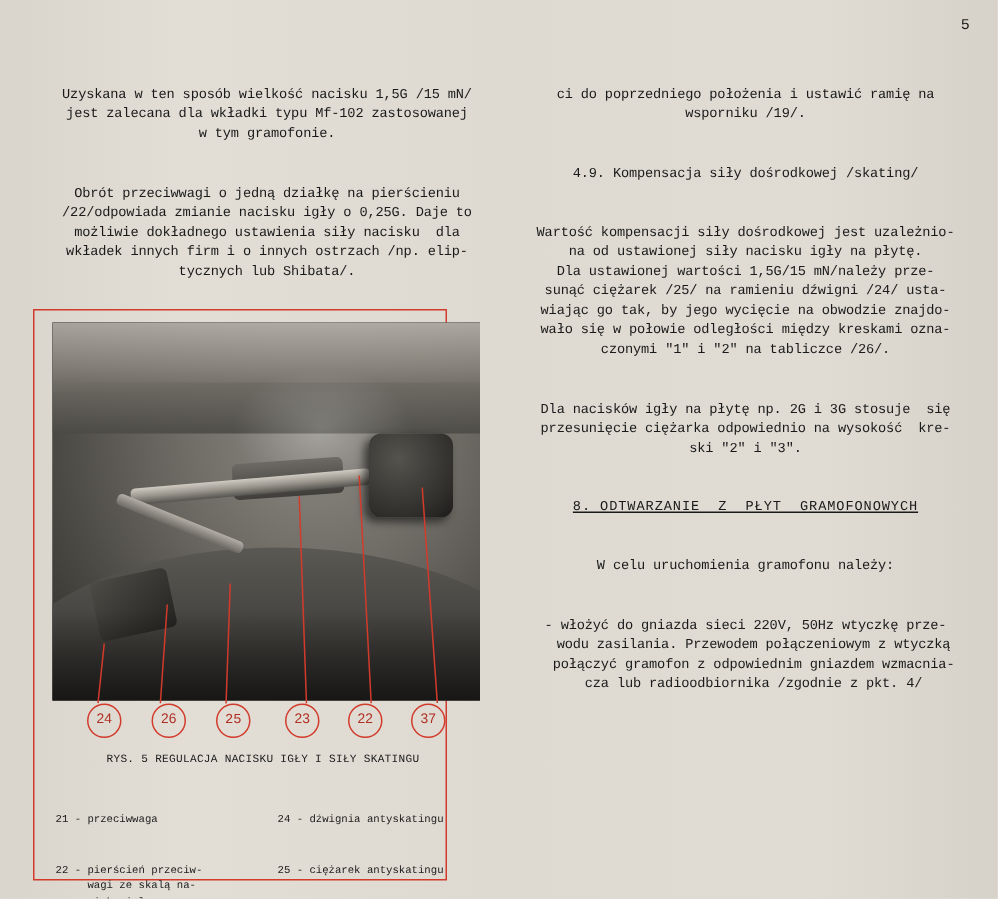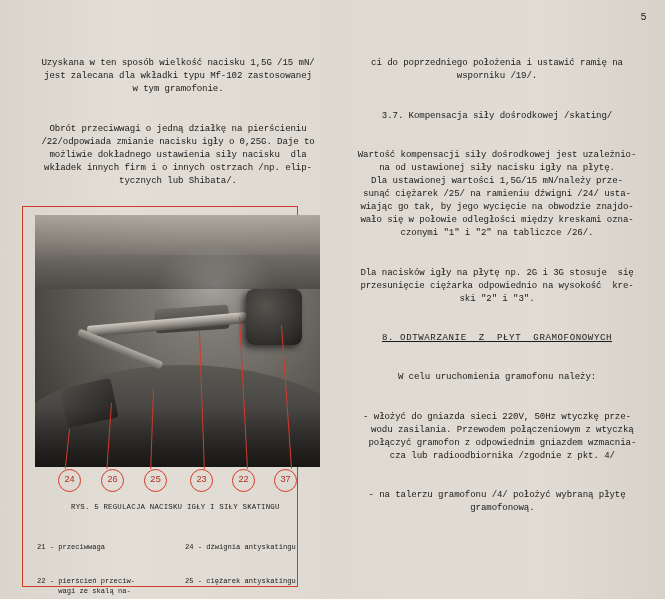--- a/index.html
+++ b/index.html
@@ -232,39 +232,37 @@
 tycznych lub Shibata/.</p>
     <p class="blk">Obrót przeciwwagi w prawo - zwiększa, a w lewo -
 zmniejsza siłę nacisku igły.</p>
     <p class="blk">Po ustawieniu właściwego nacisku przełączyć dźwignię
 /10/ w położenie "STOP",wówczas dźwignia /13/ powró-</p>
   </div>
 
   <div class="col col-right">
     <p class="blk">ci do poprzedniego położenia i ustawić ramię na
 wsporniku /19/.</p>
-    <p class="blk">3.7. Kompensacja siły dośrodkowej /skating/</p>
+    <p class="blk">4.9. Kompensacja siły dośrodkowej /skating/</p>
     <p class="blk">Wartość kompensacji siły dośrodkowej jest uzależnio-
 na od ustawionej siły nacisku igły na płytę.
 Dla ustawionej wartości 1,5G/15 mN/należy prze-
 sunąć ciężarek /25/ na ramieniu dźwigni /24/ usta-
 wiając go tak, by jego wycięcie na obwodzie znajdo-
 wało się w połowie odległości między kreskami ozna-
 czonymi "1" i "2" na tabliczce /26/.</p>
     <p class="blk">Dla nacisków igły na płytę np. 2G i 3G stosuje  się
 przesunięcie ciężarka odpowiednio na wysokość  kre-
 ski "2" i "3".</p>
     <p class="sec-head">8. ODTWARZANIE  Z  PŁYT  GRAMOFONOWYCH</p>
     <p class="blk">W celu uruchomienia gramofonu należy:</p>
     <p class="blk">- włożyć do gniazda sieci 220V, 50Hz wtyczkę prze-
   wodu zasilania. Przewodem połączeniowym z wtyczką
   połączyć gramofon z odpowiednim gniazdem wzmacnia-
   cza lub radioodbiornika /zgodnie z pkt. 4/</p>
-    <p class="blk">- na talerzu gramofonu /4/ położyć wybraną płytę
-  gramofonową.</p>
     
     
     
     
     
     
   </div>
 
   <div class="figure-box">
 

